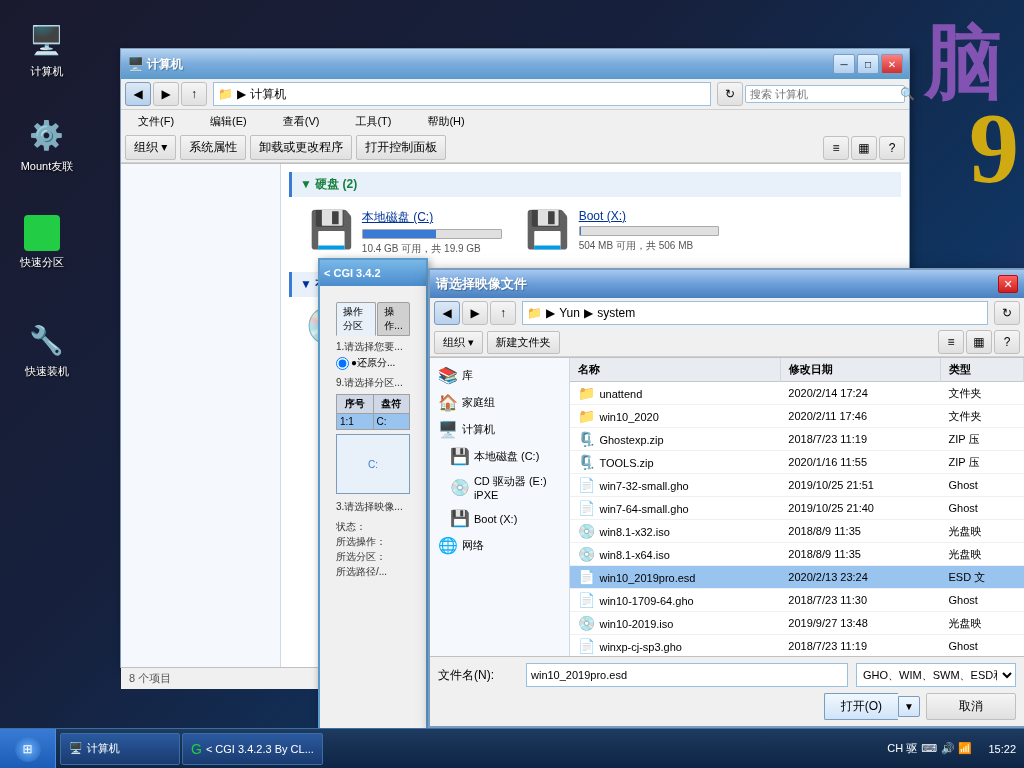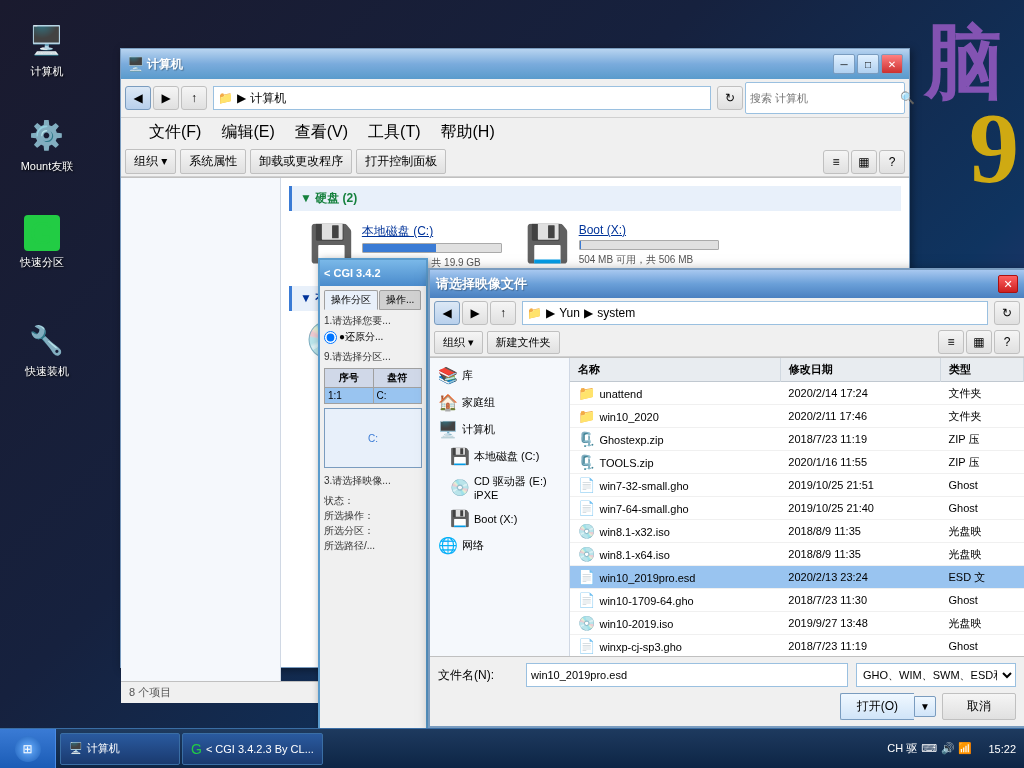--- a/index.html
+++ b/index.html
@@ -222,41 +222,41 @@
       margin: 0 4px;
     }
     .address-input {
       flex: 1;
       border: none;
       outline: none;
       font-size: 12px;
       background: transparent;
     }
     .search-bar {
-      height: 32px;
+      height: 18px;
       width: 160px;
       border: 1px solid #9ac0e0;
       display: flex;
       align-items: center;
       background: white;
       border-radius: 2px;
     }
     .search-input {
       flex: 1;
       border: none;
       outline: none;
       font-size: 11px;
       padding: 0 4px;
       background: transparent;
     }
     .menu-bar {
       display: flex;
-      padding: 2px 22px;
-      gap: 8px;
-      font-size: 16px;
+      padding: 2px 11px;
+      gap: 24px;
+      font-size: 11px;
     }
     .menu-item {
       padding: 2px 6px;
       cursor: pointer;
       border-radius: 2px;
     }
 
     .toolbar-row {
       display: flex;
       align-items: center;
@@ -366,21 +366,21 @@
       padding: 0 4px;
       gap: 4px;
     }
     .cgi-title-text {
       flex: 1;
       color: white;
       font-size: 11px;
       font-weight: bold;
     }
     .cgi-content {
-      padding: 4px;
+      padding: 16px;
       font-size: 11px;
     }
     .cgi-tabs {
       display: flex;
       gap: 1px;
       margin-bottom: 4px;
     }
     .cgi-tab {
       padding: 2px 6px;
       background: #d0d0d0;
@@ -601,21 +601,21 @@
     }
     .open-btn-arrow {
       padding: 4px 5px;
       background: linear-gradient(to bottom, #f0f8ff, #d0e4f8);
       border: 1px solid #7a9cbf;
       cursor: pointer;
       font-size: 10px;
       border-radius: 0 2px 2px 0;
     }
     .cancel-btn {
-      padding: 4px 24px;
+      padding: 4px 32px;
       background: linear-gradient(to bottom, #f5f5f5, #e0e0e0);
       border: 1px solid #c0c0c0;
       cursor: pointer;
       font-size: 12px;
       border-radius: 2px;
     }
 
     
     .removable-header {
       font-size: 12px;

